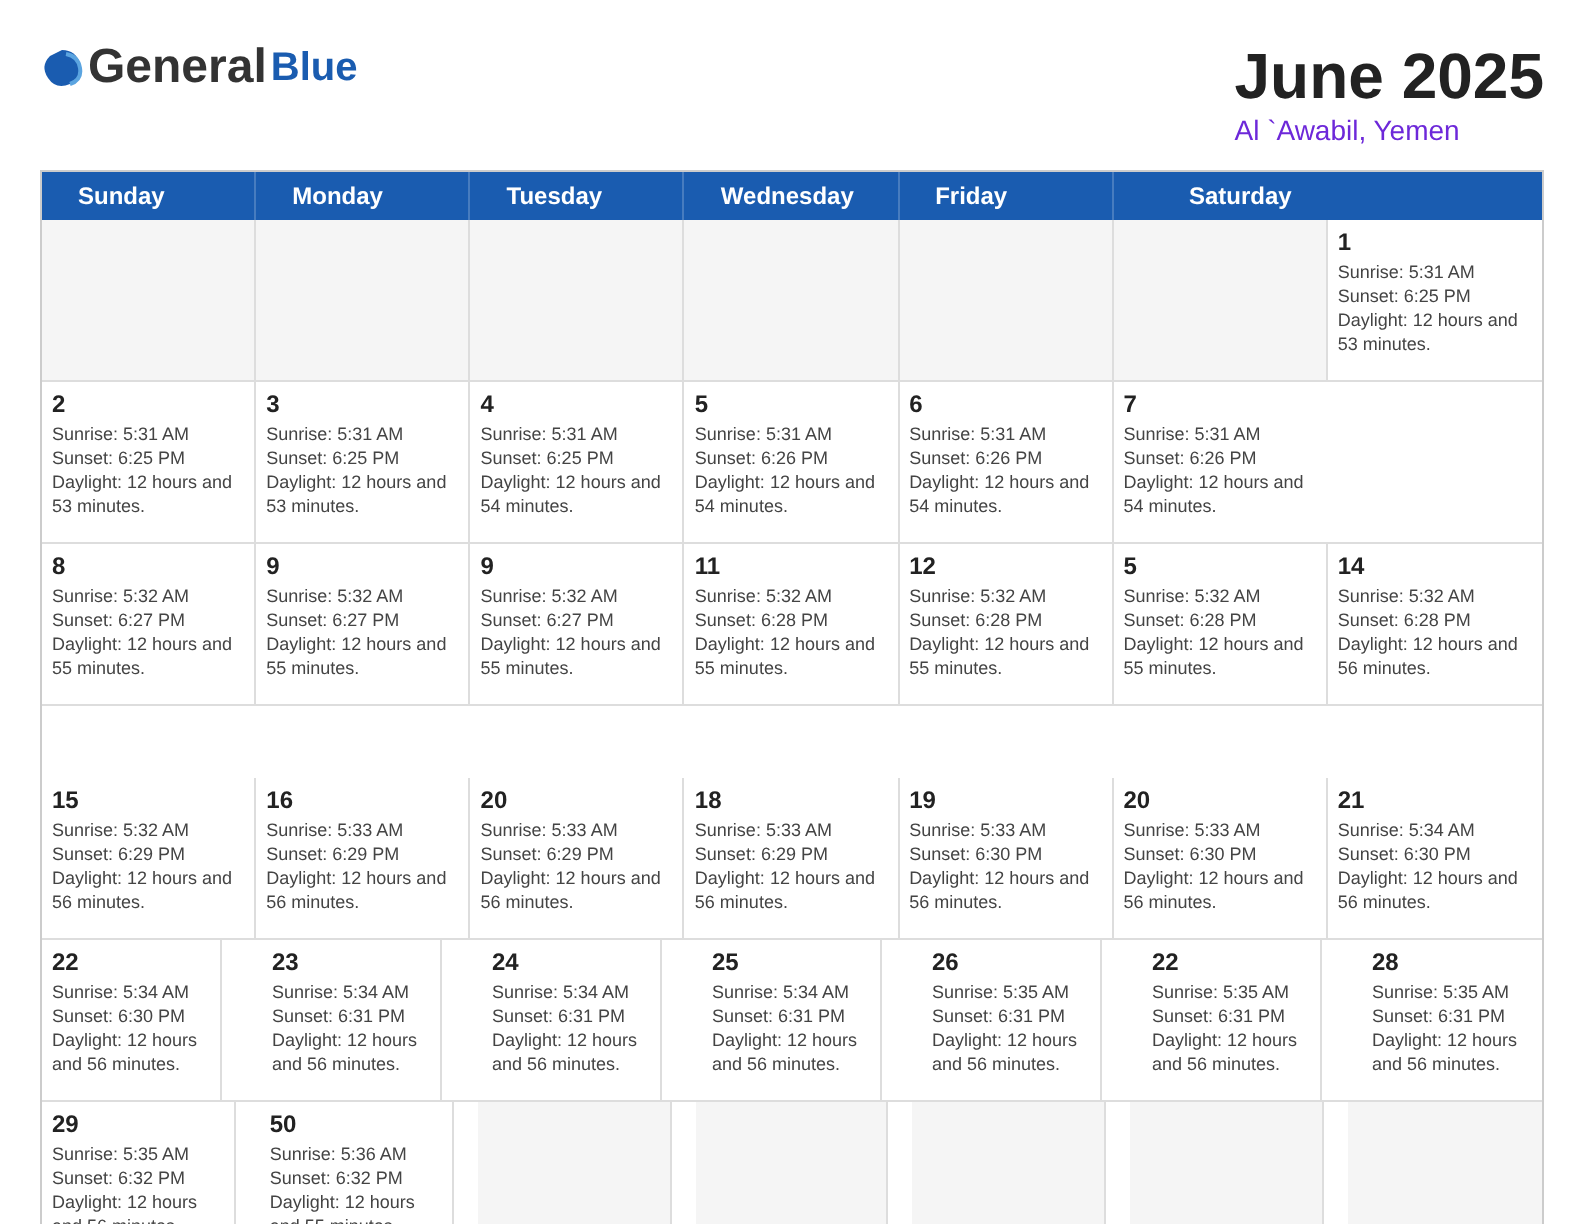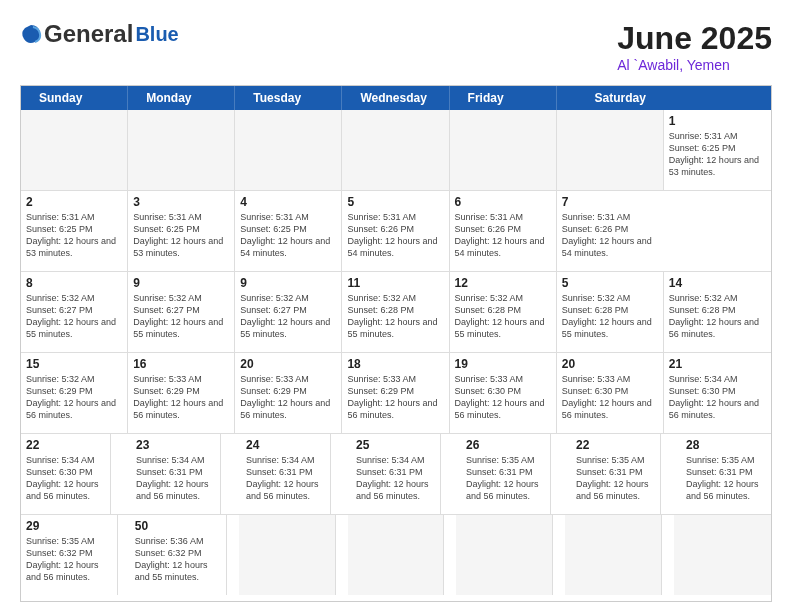--- a/index.html
+++ b/index.html
@@ -243,21 +243,21 @@
       </div>
           <div class="cal-cell">
         <div class="day-num">14</div>
         <div class="day-info">
           Sunrise: 5:32 AM<br>
           Sunset: 6:28 PM<br>
           Daylight: 12 hours and 56 minutes.
         </div>
       </div>
         </div>
-        <div class="cal-row" style="flex: 1 1 0%;">
+        <div class="cal-row" style="flex: 1 1 0%; margin-top: 36px;">
           <div class="cal-cell">
         <div class="day-num">15</div>
         <div class="day-info">
           Sunrise: 5:32 AM<br>
           Sunset: 6:29 PM<br>
           Daylight: 12 hours and 56 minutes.
         </div>
       </div>
           <div class="cal-cell">
         <div class="day-num">16</div>

